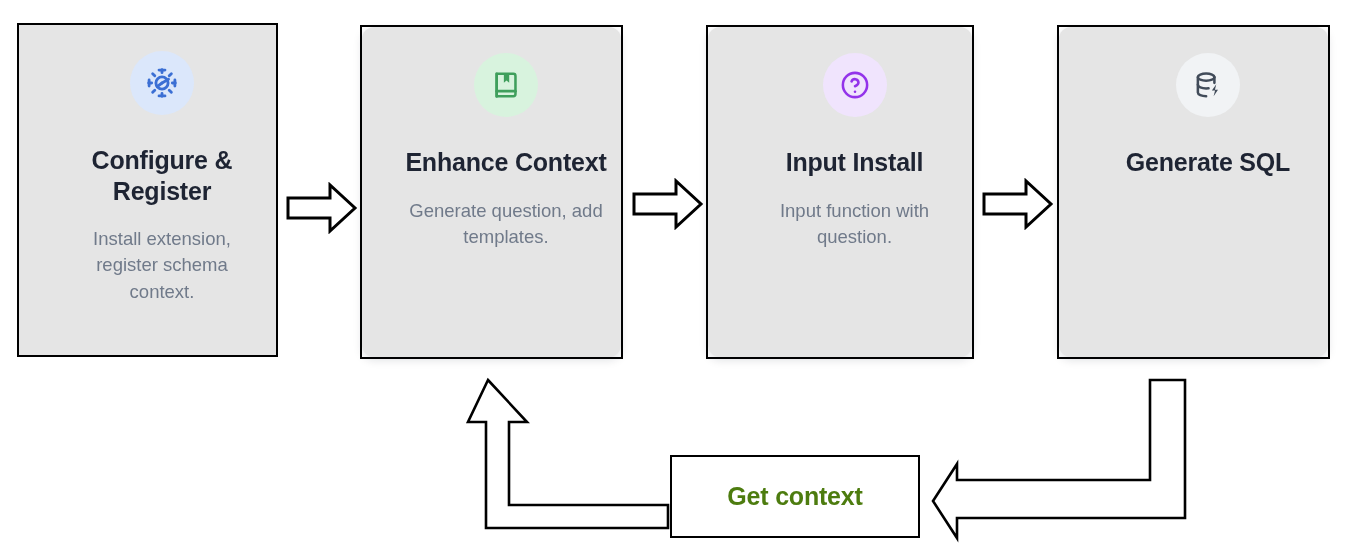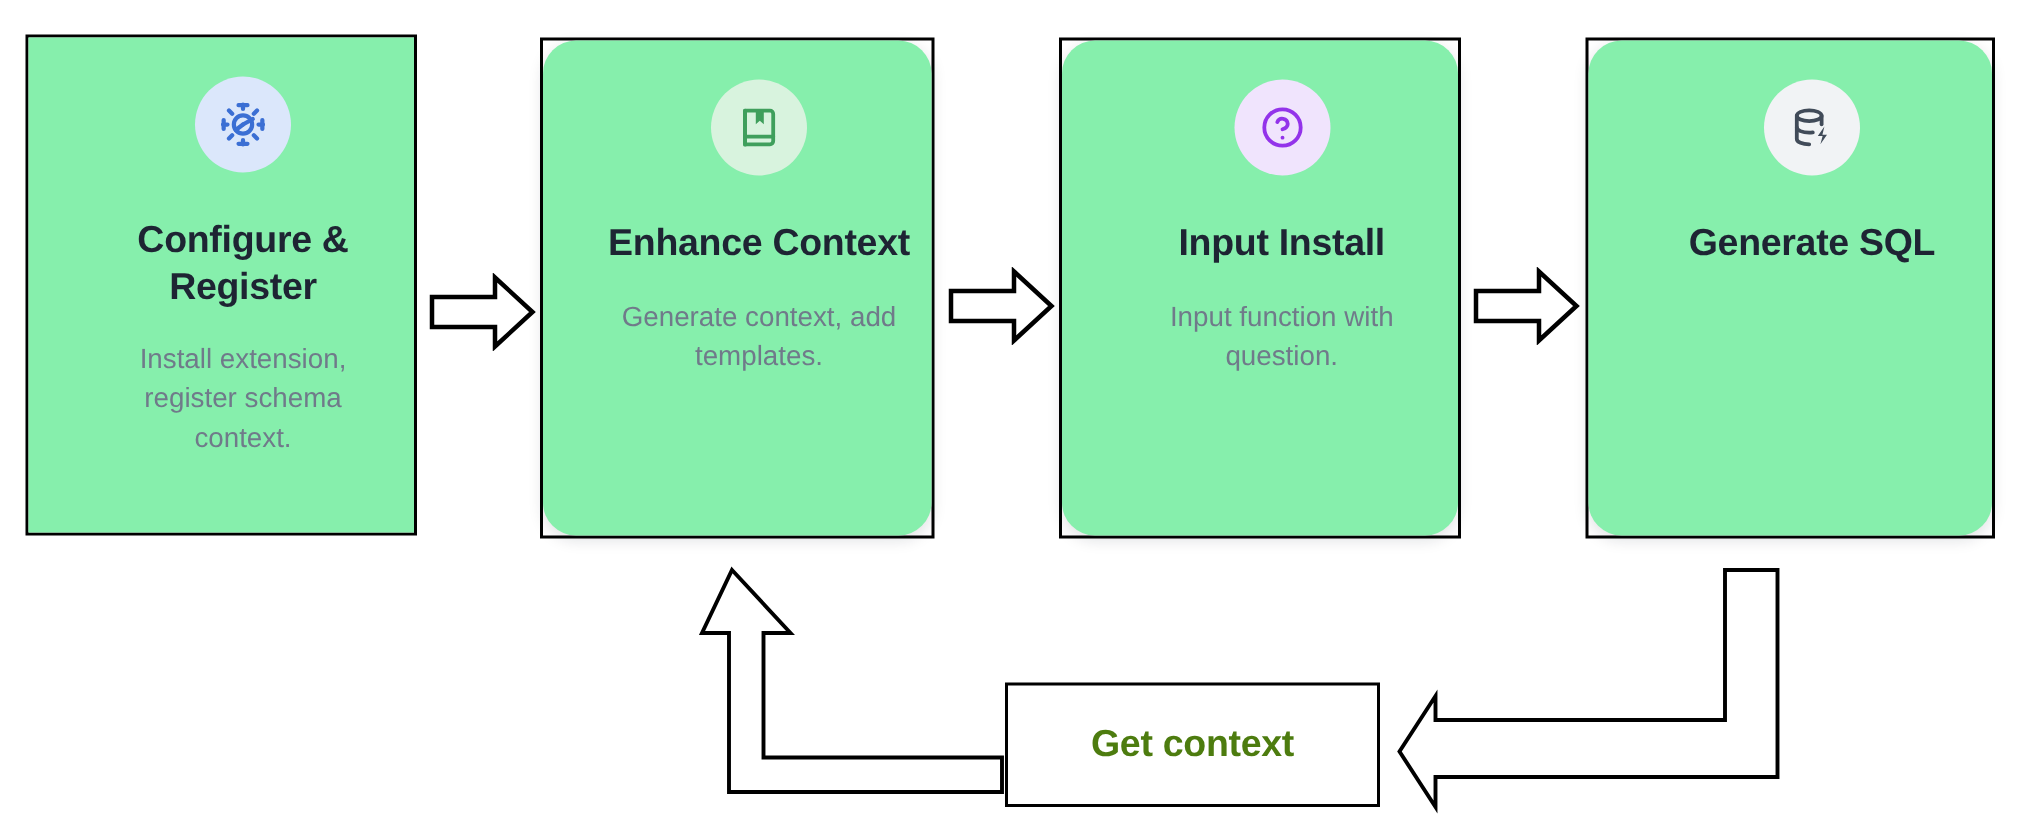--- a/index.html
+++ b/index.html
@@ -21,30 +21,30 @@
   
   .card-frame {
     position: absolute;
     box-sizing: border-box;
     border: 2px solid #000000;
     background: #ffffff;
   }
   .card-inner {
     position: absolute;
     left: 0; top: 0; right: 0; bottom: 0;
-    background: #86efac;
+    background: #e5e5e5;
     display: flex;
     flex-direction: column;
     align-items: center;
     box-sizing: border-box;
     padding-top: 26px;
     padding-left: 29px;
   }
   .card-inner.rounded {
-    border-radius: 22px;
+    border-radius: 12px;
     box-shadow: 0 3px 10px rgba(15, 23, 42, 0.13);
   }
 
   .icon-circle {
     width: 64px;
     height: 64px;
     border-radius: 50%;
     display: flex;
     align-items: center;
     justify-content: center;
@@ -125,21 +125,21 @@
     <div class="card-inner rounded">
       <div class="icon-circle" style="background:#d8f3de;">
         <svg width="32" height="32" viewBox="0 0 24 24" fill="none" stroke="#3f9f5c" stroke-width="1.9" stroke-linecap="round" stroke-linejoin="round">
           <path d="M5 3.6h12.5a1.6 1.6 0 0 1 1.6 1.6v13.6a1.6 1.6 0 0 1-1.6 1.6H5z"></path>
           <path d="M5 16.6h14.1"></path>
           <path d="M5 3.6v17"></path>
           <polygon points="10.4,3.6 14.4,3.6 14.4,10.4 12.4,8.6 10.4,10.4" fill="#3f9f5c" stroke="none"></polygon>
         </svg>
       </div>
       <div class="card-title">Enhance Context</div>
-      <div class="card-desc">Generate context, add templates.</div>
+      <div class="card-desc">Generate question, add templates.</div>
     </div>
   </div>
 
   <div class="connector" style="left:632px; top:178px;">
     <svg width="72" height="52" viewBox="0 0 72 52">
       <polygon points="2,16 44,16 44,3 69,26 44,49 44,36 2,36" fill="#ffffff" stroke="#000000" stroke-width="3" stroke-linejoin="miter"></polygon>
     </svg>
   </div>
 
   <div class="card-frame" style="left:706px; top:25px; width:268px; height:334px;">

